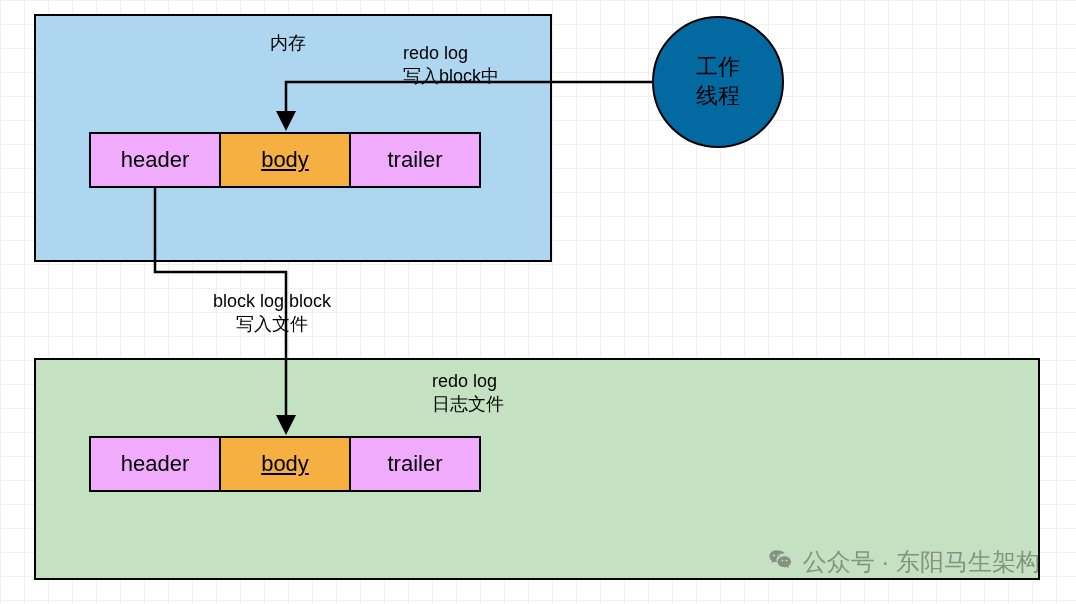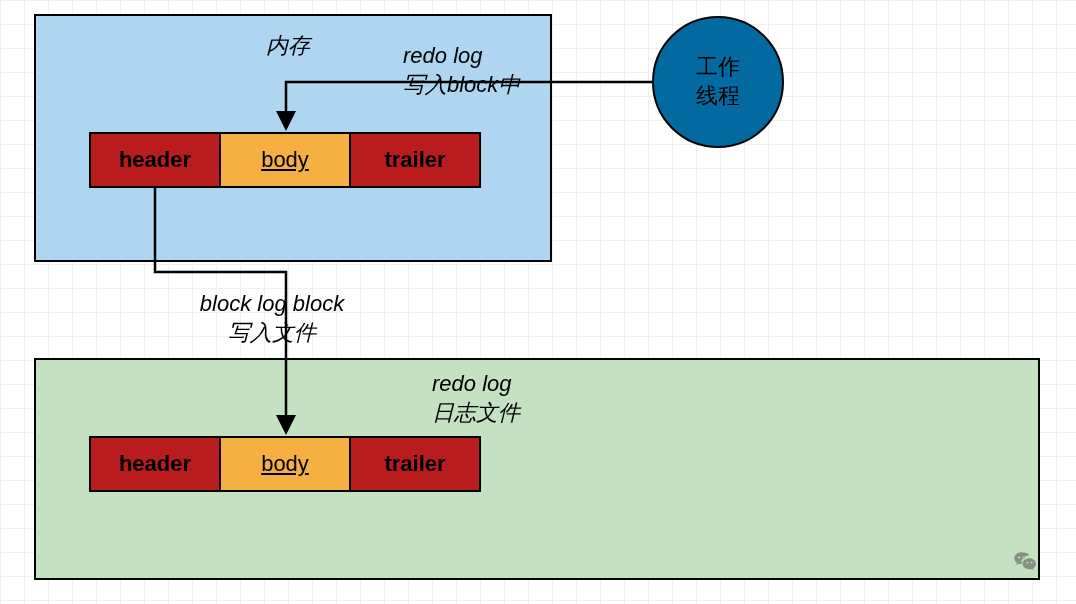--- a/index.html
+++ b/index.html
@@ -41,44 +41,43 @@
     .block {
       width: 132px;
       height: 56px;
       border: 2px solid #000;
       display: flex;
       align-items: center;
       justify-content: center;
       font-size: 22px;
     }
     .block + .block { margin-left: -2px; }
-    .block-pink { background-color: #b91c1c; font-weight: bold; }
+    .block-pink { background-color: #f0abfc; }
     .block-orange { background-color: #f5b041; text-decoration: underline; }
     .circle {
       position: absolute;
       left: 652px;
       top: 16px;
       width: 132px;
       height: 132px;
       border-radius: 50%;
       border: 2px solid #000;
       background-color: #0369a1;
       display: flex;
       align-items: center;
       justify-content: center;
       text-align: center;
       font-size: 22px;
       line-height: 1.3;
     }
     .label {
       position: absolute;
-      font-size: 22px;
+      font-size: 18px;
       text-align: center;
       line-height: 1.3;
-      font-style: italic;
     }
     .mem-label { left: 258px; top: 32px; width: 60px; }
     .redo-to-block { left: 403px; top: 42px; width: 220px; text-align: left; }
     .redo-block-file { left: 172px; top: 290px; width: 200px; text-align: center; }
     .redo-log-file { left: 432px; top: 370px; width: 140px; text-align: left; }
     .watermark {
       position: absolute;
       right: 36px;
       bottom: 26px;
       font-size: 24px;
@@ -140,13 +139,14 @@
 
   <path d="M 652 82 L 286 82 L 286 126" stroke="#000" stroke-width="2.5" fill="none" marker-end="url(#arrowhead)"></path>
 
   <path d="M 155 188 L 155 272 L 286 272 L 286 430" stroke="#000" stroke-width="2.5" fill="none" marker-end="url(#arrowhead)"></path>
 </svg>
 
 <div class="watermark">
   <svg class="chat-icon" viewBox="0 0 24 24">
     <path fill="rgba(80,80,80,0.55)" d="M8 2C4.7 2 2 4.3 2 7.1c0 1.6.9 3 2.3 3.9l-.6 1.9 2.2-1.1c.7.2 1.4.3 2.1.3.2 0 .4 0 .6 0-.3-.6-.4-1.2-.4-1.9C8.2 7.1 11 4.7 14.3 4.7c.3 0 .5 0 .8 0C14.1 3 11.3 2 8 2zm-2 3.5c.5 0 .9.4.9.9s-.4.9-.9.9-.9-.4-.9-.9.4-.9.9-.9zm4 0c.5 0 .9.4.9.9s-.4.9-.9.9-.9-.4-.9-.9.4-.9.9-.9zM15 7c-3.3 0-6 2.1-6 4.7s2.7 4.7 6 4.7c.6 0 1.2-.1 1.8-.2l2 1-.5-1.6c1.4-.8 2.3-2.1 2.3-3.5C20.6 9.1 18 7 15 7zm-1.8 3c.4 0 .8.3.8.8s-.3.8-.8.8-.8-.3-.8-.8.3-.8.8-.8zm3.5 0c.4 0 .8.3.8.8s-.3.8-.8.8-.8-.3-.8-.8.3-.8.8-.8z"></path>
   </svg>
+  <span>公众号 · 东阳马生架构</span>
 </div>
 
 </body></html>

